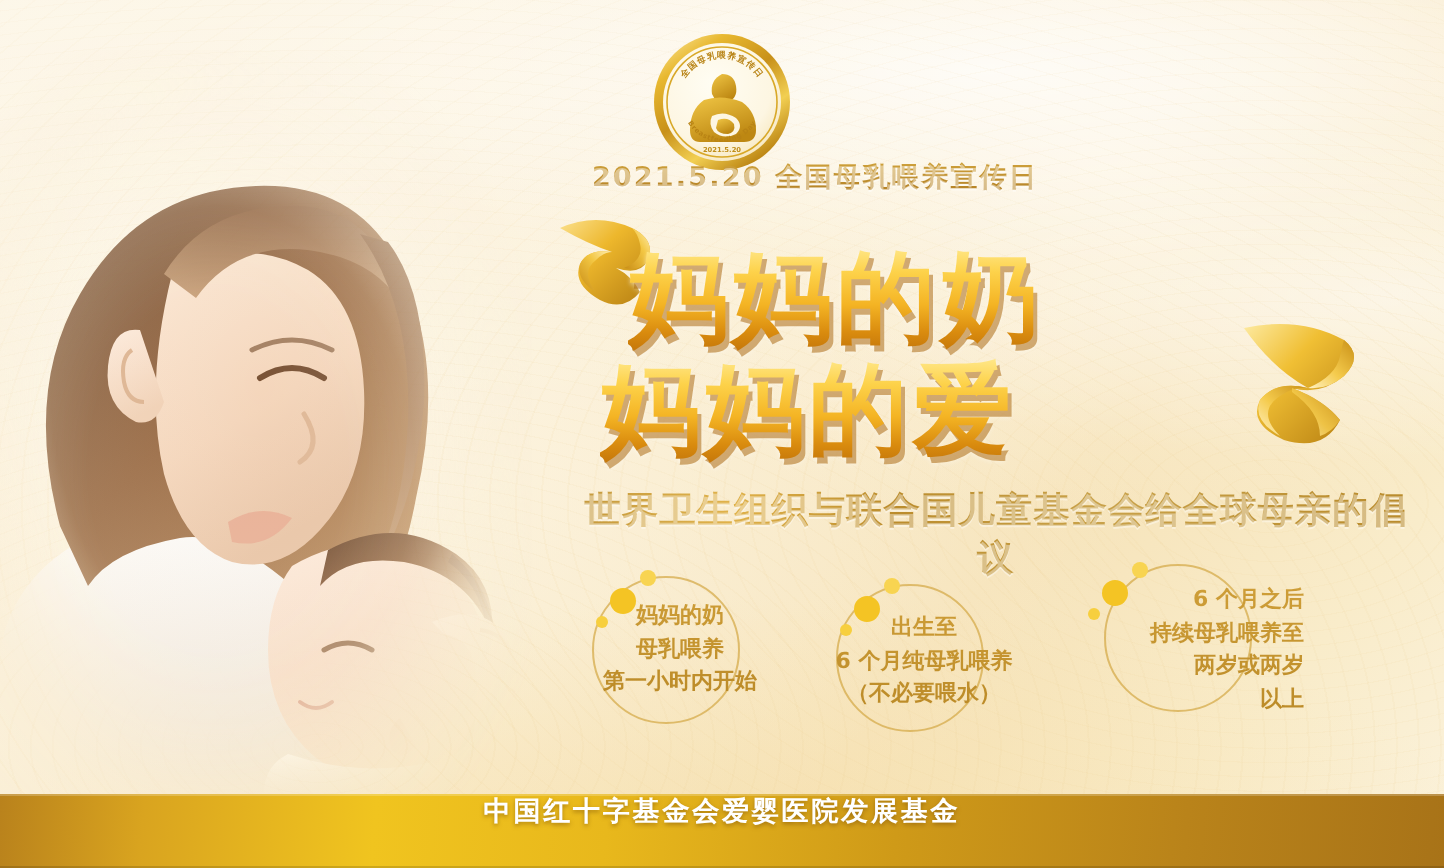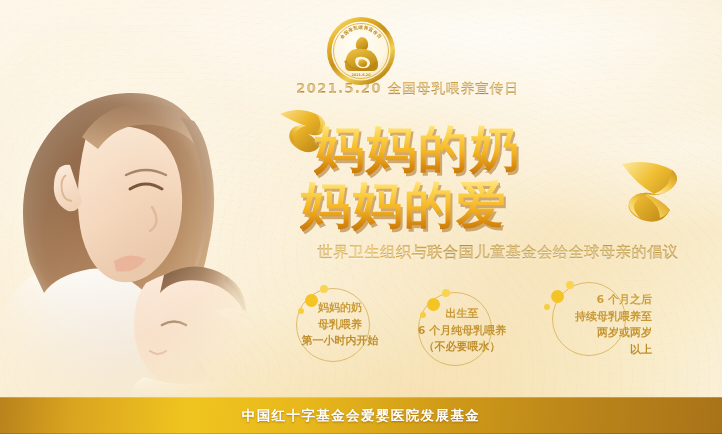--- a/index.html
+++ b/index.html
@@ -109,21 +109,21 @@
   
   .ribbon{ position:absolute; pointer-events:none; }
   .ribbon.left{ left:276px; top:104px; width:64px; height:58px; }
   .ribbon.right{ left:616px; top:156px; width:74px; height:76px; }
   .ribbon svg{ display:block; width:100%; height:100%; }
 
   
   .subtitle{
     position:absolute; left:290px; right:16px; top:243px;
     text-align:center;
-    font-size:15px;
+    font-size:18px;
     letter-spacing:.7px;
     font-weight:600;
     background:linear-gradient(90deg,#c59a3e 0%,#e0b24a 18%,#bb8c2c 38%,#c9a24a 62%,#b98b2c 100%);
     -webkit-background-clip:text; background-clip:text;
     -webkit-text-fill-color:transparent;
     color:#bf9235;
     text-shadow:0 1px 0 rgba(255,255,255,.4);
   }
 
   
@@ -180,21 +180,21 @@
     position:absolute; left:0; right:0; bottom:0;
     height:37px;
     background:linear-gradient(95deg,
       #b9821c 0%,
       #d9a41f 10%,
       #f0c41f 26%,
       #e8b81c 42%,
       #cf9a18 62%,
       #b9831a 82%,
       #a87318 100%);
-    display:flex; align-items:center; justify-content:center;
+    display:flex; justify-content:center;
     box-shadow:inset 0 1px 0 rgba(255,255,255,.22), inset 0 -1px 0 rgba(0,0,0,.14);
   }
   .bottombar .bt{
     color:#ffffff;
     font-size:13.5px;
     font-weight:700;
     letter-spacing:1.4px;
     text-shadow:0 1px 2px rgba(120,76,8,.55);
   }
 </style>

